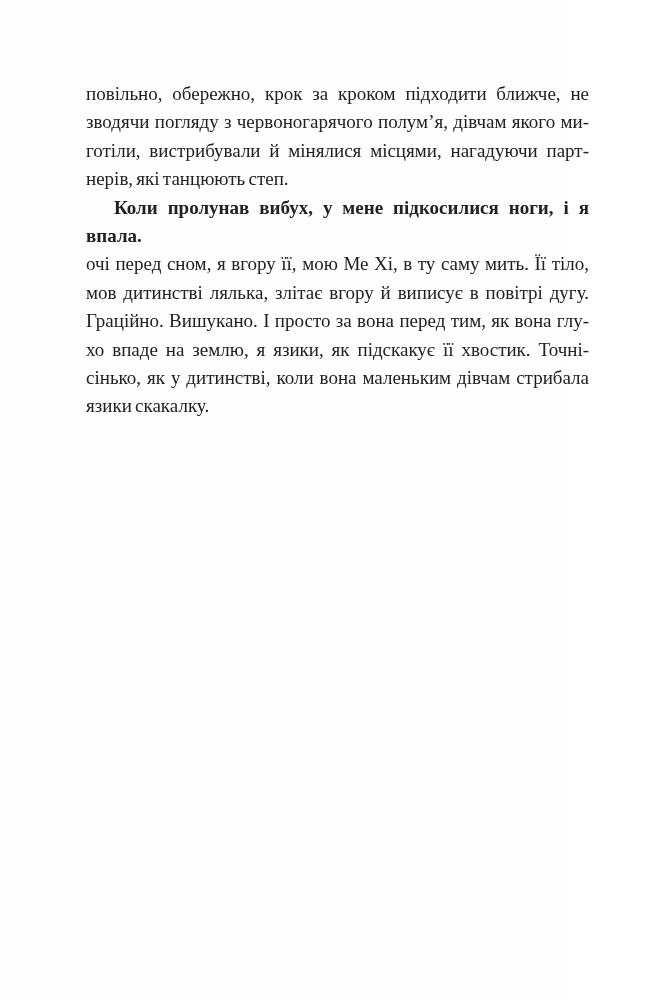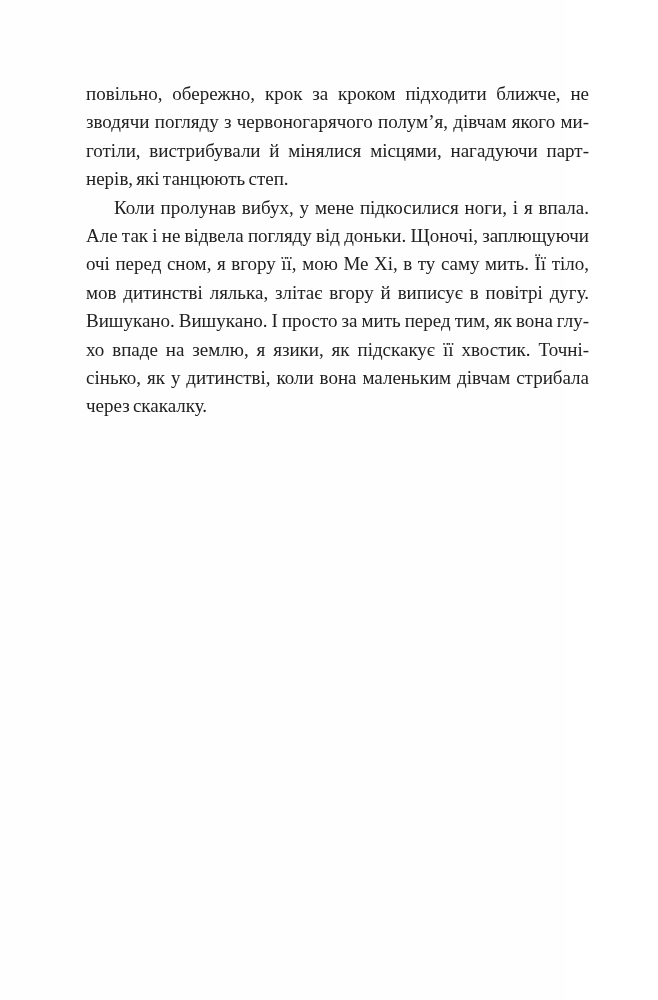--- a/index.html
+++ b/index.html
@@ -35,37 +35,37 @@
     text-align-last: justify;
     word-spacing: -1.5px;
     white-space: normal;
   }
   .text-line.para-end {
     text-align: center;
     text-align-last: left;
   }
   .text-line.indented {
     text-indent: 28px;
+    font-weight: bold;
   }
 </style>
 </head>
 <body>
 
 <div class="page" style="background-color: rgb(254, 254, 254); color: rgb(33, 33, 33);">
   <div class="text-block">
       <div class="paragraph">
         <div class="text-line">повільно, обережно, крок за кроком підходити ближче, не</div>
         <div class="text-line">зводячи погляду з червоногарячого полум’я, дівчам якого ми-</div>
         <div class="text-line">готіли, вистрибували й мінялися місцями, нагадуючи парт-</div>
         <div class="text-line para-end">нерів, які танцюють степ.</div>
       </div>
       <div class="paragraph">
         <div class="text-line indented">Коли пролунав вибух, у мене підкосилися ноги, і я впала.</div>
-        <div class="text-line">Але так і не відвела погляду від доньки. Щоночі, заплющуючи</div>
         <div class="text-line">очі перед сном, я вгору її, мою Ме Хі, в ту саму мить. Її тіло,</div>
         <div class="text-line">мов дитинстві лялька, злітає вгору й виписує в повітрі дугу.</div>
-        <div class="text-line">Вишукано. Вишукано. І просто за мить перед тим, як вона глу-</div>
+        <div class="text-line">Граційно. Вишукано. І просто за вона перед тим, як вона глу-</div>
         <div class="text-line">хо впаде на землю, я язики, як підскакує її хвостик. Точні-</div>
         <div class="text-line">сінько, як у дитинстві, коли вона маленьким дівчам стрибала</div>
-        <div class="text-line para-end">через скакалку.</div>
+        <div class="text-line para-end">язики скакалку.</div>
       </div>
     </div>
 </div>
 
 </body></html>

